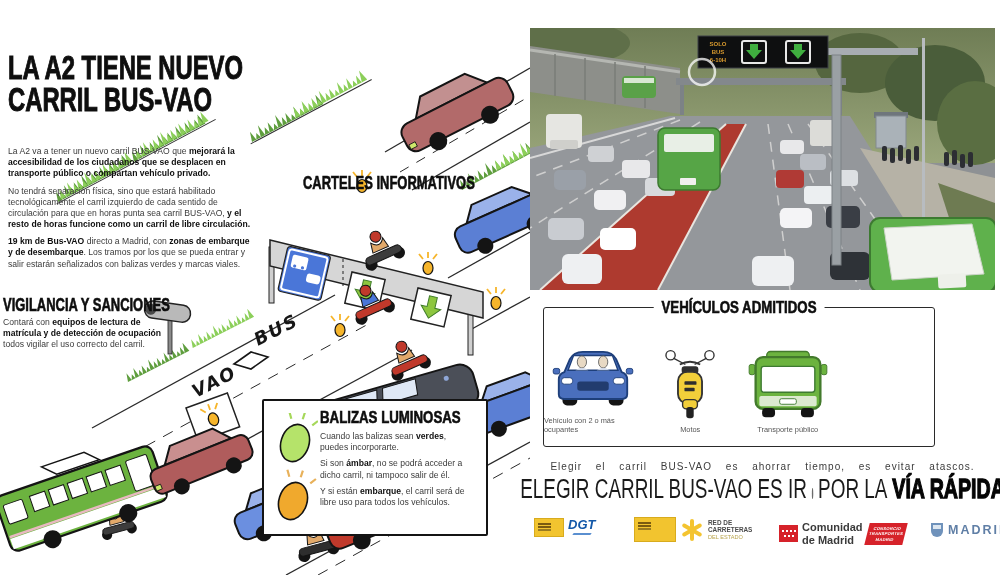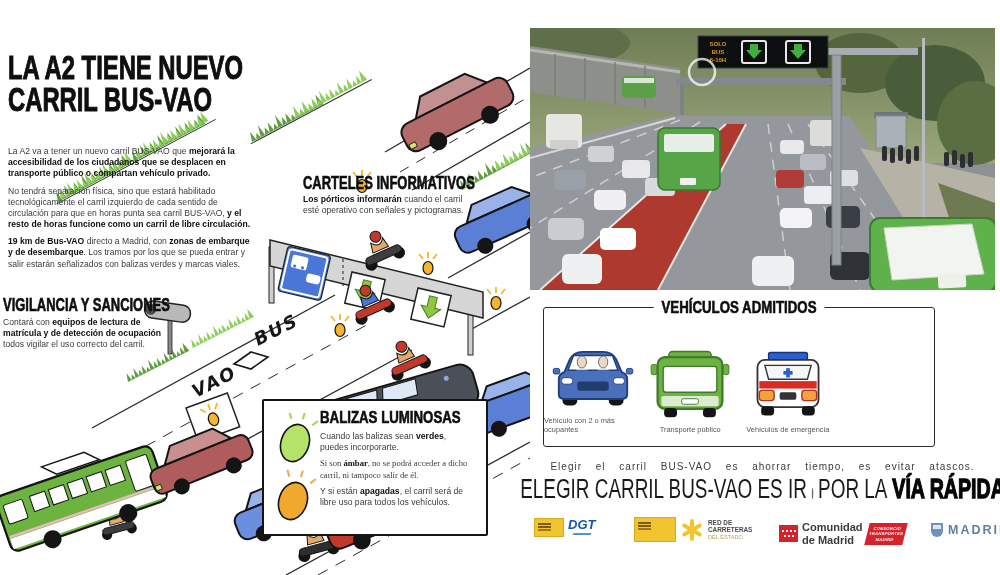--- a/index.html
+++ b/index.html
@@ -286,38 +286,37 @@
     <div class="abs" style="left:8px;top:146px;width:248px;">
       <p class="txt"><span>La A2 va a tener un nuevo carril BUS-VAO que </span><b>mejorará la accesibilidad de los ciudadanos que se desplacen en transporte público o compartan vehículo privado.</b></p>
       <p class="txt"><span>No tendrá separación física, sino que estará habilitado tecnológicamente el carril izquierdo de cada sentido de circulación para que en horas punta sea carril BUS-VAO, </span><b>y el resto de horas funcione como un carril de libre circulación.</b></p>
       <p class="txt"><b>19 km de Bus-VAO</b><span> directo a Madrid, con </span><b>zonas de embarque y de desembarque</b><span>. Los tramos por los que se pueda entrar y salir estarán señalizados con balizas verdes y marcas viales.</span></p>
     </div>
 
     <div class="abs h-sec" style="left:3px;top:295px;font-size:18px;transform:scaleX(.72);">VIGILANCIA Y SANCIONES</div>
     <p class="abs txt" style="left:3px;top:317px;width:160px;"><span>Contará con </span><b>equipos de lectura de matrícula y de detección de ocupación</b><span> todos vigilar el uso correcto del carril.</span></p>
 
     <div class="abs h-sec" style="left:303px;top:173px;font-size:18px;transform:scaleX(.72);">CARTELES INFORMATIVOS</div>
-    <p class="abs txt" style="left:303px;top:194px;width:172px;"><b>Los pórticos informarán</b><span> cuando el carril esté operativo con señales y pictogramas.</span></p>
 
     <div class="abs balizas-box">
       <svg width="46" height="120" class="abs" style="left:8px;top:12px;">
         <g transform="rotate(18 23 30)">
           <ellipse cx="23" cy="30" rx="14" ry="19" fill="#b5e36a" stroke="#141414" stroke-width="1.6"></ellipse>
           <path d="M12,8 l-4,-6 M23,5 l0,-7 M34,8 l4,-6" stroke="#a6d85a" stroke-width="2.2" fill="none"></path>
         </g>
         <g transform="rotate(18 21 88)">
           <ellipse cx="21" cy="88" rx="14" ry="19" fill="#f0a92d" stroke="#141414" stroke-width="1.6"></ellipse>
           <path d="M10,66 l-4,-6 M21,63 l0,-7 M32,66 l4,-6" stroke="#e8b15a" stroke-width="2.2" fill="none"></path>
         </g>
       </svg>
       <div class="abs h-sec" style="left:56px;top:7px;font-size:17px;transform:scaleX(.78);">BALIZAS LUMINOSAS</div>
       <div class="abs" style="left:56px;top:30px;width:156px;">
         <p class="txt" style="margin-bottom:5px;"><span>Cuando las balizas sean </span><b>verdes</b><span>, puedes incorporarte.</span></p>
-        <p class="txt" style="margin-bottom:5px;font-family:Liberation Serif, serif;"><span>Si son </span><b>ámbar</b><span>, no se podrá acceder a dicho carril, ni tampoco salir de él.</span></p>
-        <p class="txt" style="margin-bottom:0;"><span>Y si están </span><b>apagadas</b><span>, el carril será de libre uso para todos los vehículos.</span></p>
+        <p class="txt" style="margin-bottom:5px;"><span>Si son </span><b>ámbar</b><span>, no se podrá acceder a dicho carril, ni tampoco salir de él.</span></p>
+        <p class="txt" style="margin-bottom:0;"><span>Y si están </span><b>embarque</b><span>, el carril será de libre uso para todos los vehículos.</span></p>
       </div>
     </div>
   </section>
 
   <section class="abs photo">
     <svg width="465" height="262" viewBox="0 0 465 262">
       <defs>
         <linearGradient id="hill" x1="0" y1="0" x2="0" y2="1">
           <stop offset="0" stop-color="#6f7d55"></stop>
             <stop offset="1" stop-color="#9aa67b"></stop>
@@ -450,54 +449,51 @@
           </g>
           <rect x="28" y="48" width="34" height="10" rx="3" fill="#223c6e"></rect>
           <rect x="11" y="44" width="12" height="7" rx="3" fill="#fff" stroke="#1e3f7a"></rect>
           <rect x="67" y="44" width="12" height="7" rx="3" fill="#fff" stroke="#1e3f7a"></rect>
           <rect x="2" y="34" width="7" height="6" rx="2" fill="#4a6fbd" stroke="#1e3f7a"></rect>
           <rect x="81" y="34" width="7" height="6" rx="2" fill="#4a6fbd" stroke="#1e3f7a"></rect>
         </svg>
         <div class="veh-cap">Vehículo con 2 o más ocupantes</div>
       </div>
 
+      <div class="veh-cell">
+        <svg width="84" height="74" viewBox="0 0 90 80">
+          <circle cx="24" cy="10" r="5" fill="#fff" stroke="#333" stroke-width="1.5"></circle>
+          <circle cx="66" cy="10" r="5" fill="#fff" stroke="#333" stroke-width="1.5"></circle>
+          <path d="M27,13 L40,20 M63,13 L50,20" stroke="#333" stroke-width="1.5" fill="none"></path>
+          <path d="M34,20 Q45,14 56,20" stroke="#333" stroke-width="2" fill="none"></path>
+          <rect x="36" y="22" width="18" height="8" rx="3" fill="#2e2e2e"></rect>
+          <rect x="32" y="28" width="26" height="34" rx="10" fill="#f2cf3a" stroke="#333" stroke-width="2"></rect>
+          <rect x="39" y="38" width="13" height="4" rx="1" fill="#2e2e2e"></rect>
+          <rect x="39" y="45" width="11" height="4" rx="1" fill="#2e2e2e"></rect>
+          <rect x="37" y="58" width="16" height="10" rx="4" fill="#f2cf3a" stroke="#333" stroke-width="1.5"></rect>
+          <rect x="41" y="66" width="8" height="12" rx="3" fill="#222"></rect>
+        </svg>
+        <div class="veh-cap">Motos</div>
+      </div>
 
       <div class="veh-cell">
         <svg width="84" height="74" viewBox="0 0 90 80">
           <rect x="22" y="6" width="46" height="8" rx="4" fill="#6cb33f" stroke="#437a2c" stroke-width="1.5"></rect>
           <rect x="10" y="12" width="70" height="56" rx="8" fill="#6cb33f" stroke="#437a2c" stroke-width="2.5"></rect>
           <rect x="16" y="22" width="58" height="28" rx="3" fill="#fff" stroke="#3d7a31" stroke-width="1.5"></rect>
           <rect x="14" y="54" width="62" height="11" rx="2" fill="#dcead0"></rect>
           <rect x="36" y="57" width="18" height="6" rx="2" fill="#fff" stroke="#3d7a31"></rect>
           <rect x="3" y="20" width="6" height="11" rx="2" fill="#6cb33f" stroke="#437a2c"></rect>
           <rect x="81" y="20" width="6" height="11" rx="2" fill="#6cb33f" stroke="#437a2c"></rect>
           <rect x="17" y="67" width="14" height="10" rx="4" fill="#141414"></rect>
           <rect x="59" y="67" width="14" height="10" rx="4" fill="#141414"></rect>
         </svg>
         <div class="veh-cap">Transporte público</div>
       </div>
 
-      <div class="veh-cell">
-        <svg width="84" height="74" viewBox="0 0 90 80">
-          <rect x="24" y="7" width="42" height="8" rx="2" fill="#2b5fd0" stroke="#17337a" stroke-width="1.5"></rect>
-          <rect x="12" y="15" width="66" height="51" rx="8" fill="#ffffff" stroke="#333" stroke-width="2"></rect>
-          <polygon points="20,21 70,21 66,36 24,36" fill="#f4f6f8" stroke="#333" stroke-width="1.5"></polygon>
-          <g>
-            <rect x="43" y="24" width="4" height="10" fill="#2b5fd0"></rect>
-              <rect x="40" y="27" width="10" height="4" fill="#2b5fd0"></rect>
-          </g>
-          <rect x="14" y="38" width="62" height="8" fill="#d92b1f"></rect>
-          <rect x="14" y="48" width="16" height="11" rx="3" fill="#f5a13c" stroke="#b03324" stroke-width="1.5"></rect>
-          <rect x="60" y="48" width="16" height="11" rx="3" fill="#f5a13c" stroke="#b03324" stroke-width="1.5"></rect>
-          <rect x="36" y="50" width="18" height="8" rx="2" fill="#333"></rect>
-          <rect x="16" y="65" width="14" height="10" rx="4" fill="#141414"></rect>
-          <rect x="60" y="65" width="14" height="10" rx="4" fill="#141414"></rect>
-        </svg>
-        <div class="veh-cap">Vehículos de emergencia</div>
-      </div>
     </div>
   </section>
 
   <div class="abs slogan-small">Elegir el carril BUS-VAO es ahorrar tiempo, es evitar atascos.</div>
   <div class="abs slogan-big">
     <span class="sb-thin">ELEGIR CARRIL BUS-VAO ES IR</span>
     <span class="sb-dot"></span>
     <span class="sb-thin">POR LA</span>
     <span class="sb-fat">VÍA RÁPIDA</span>
   </div>

